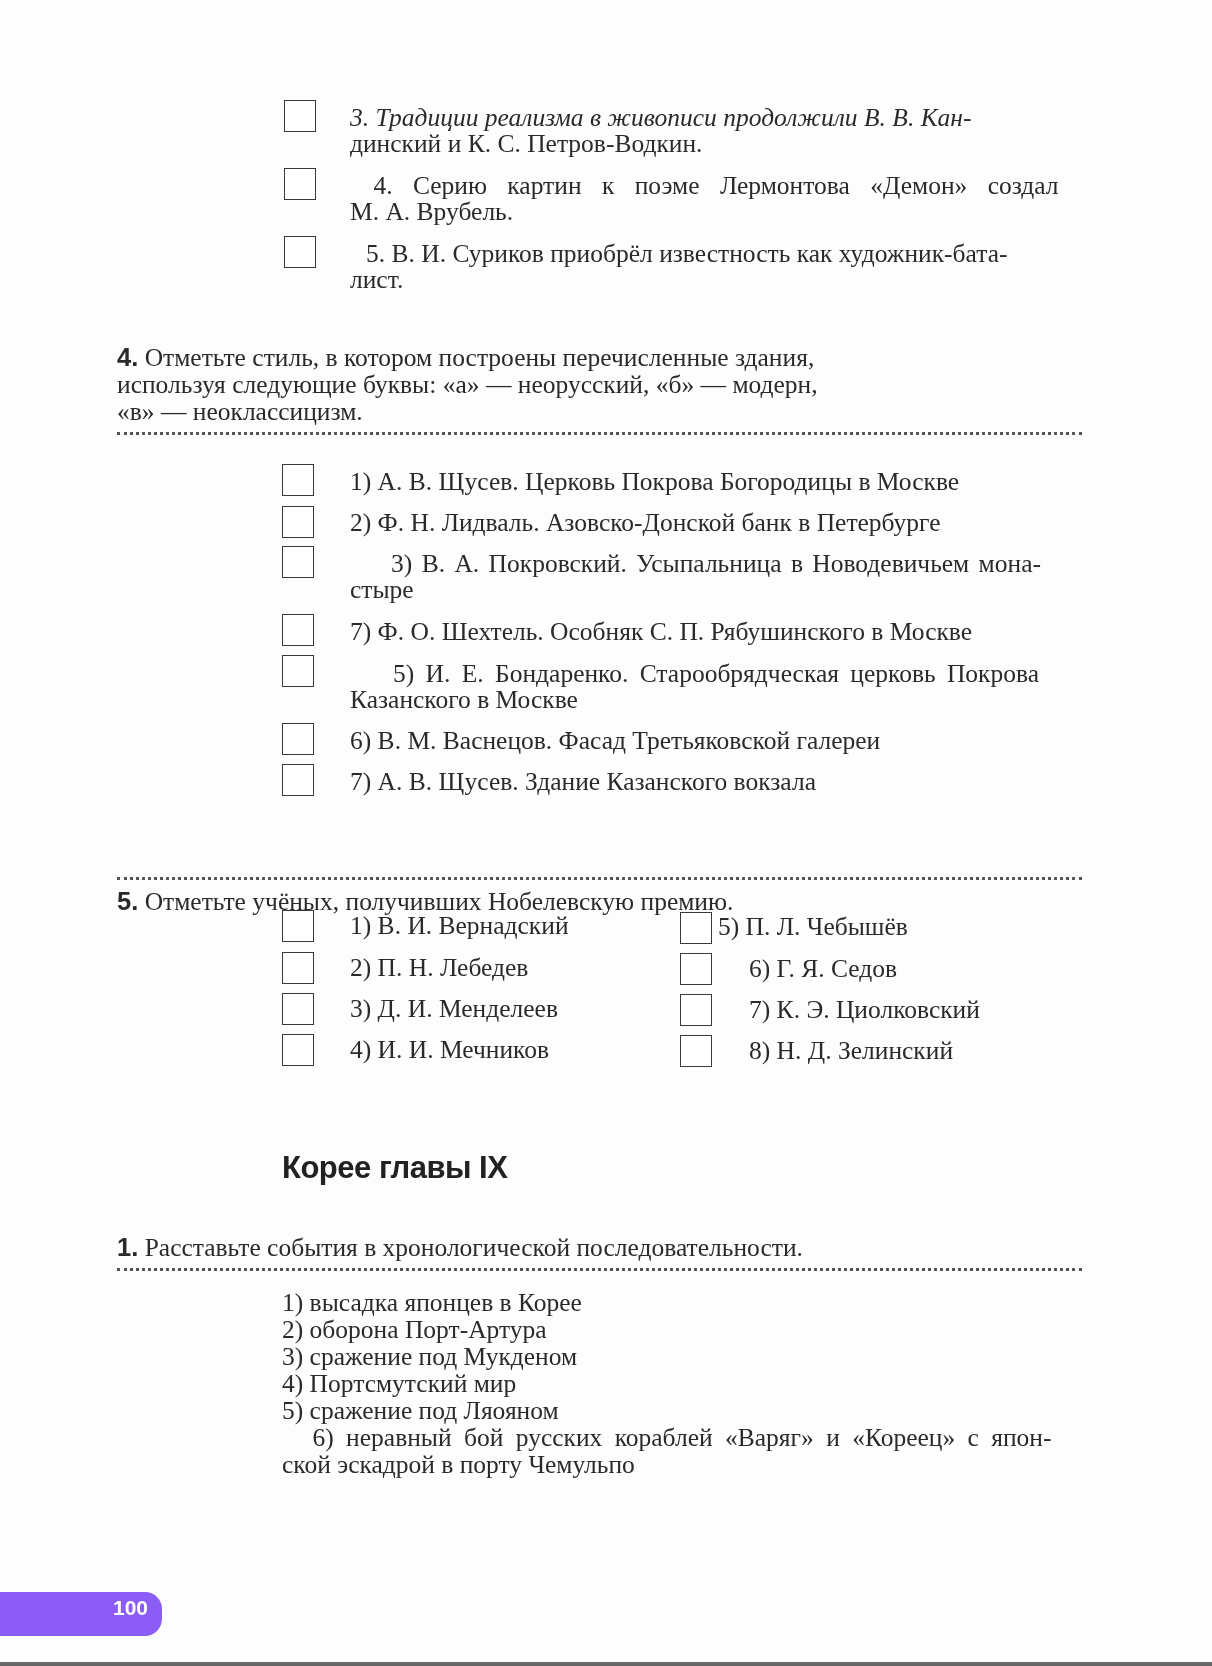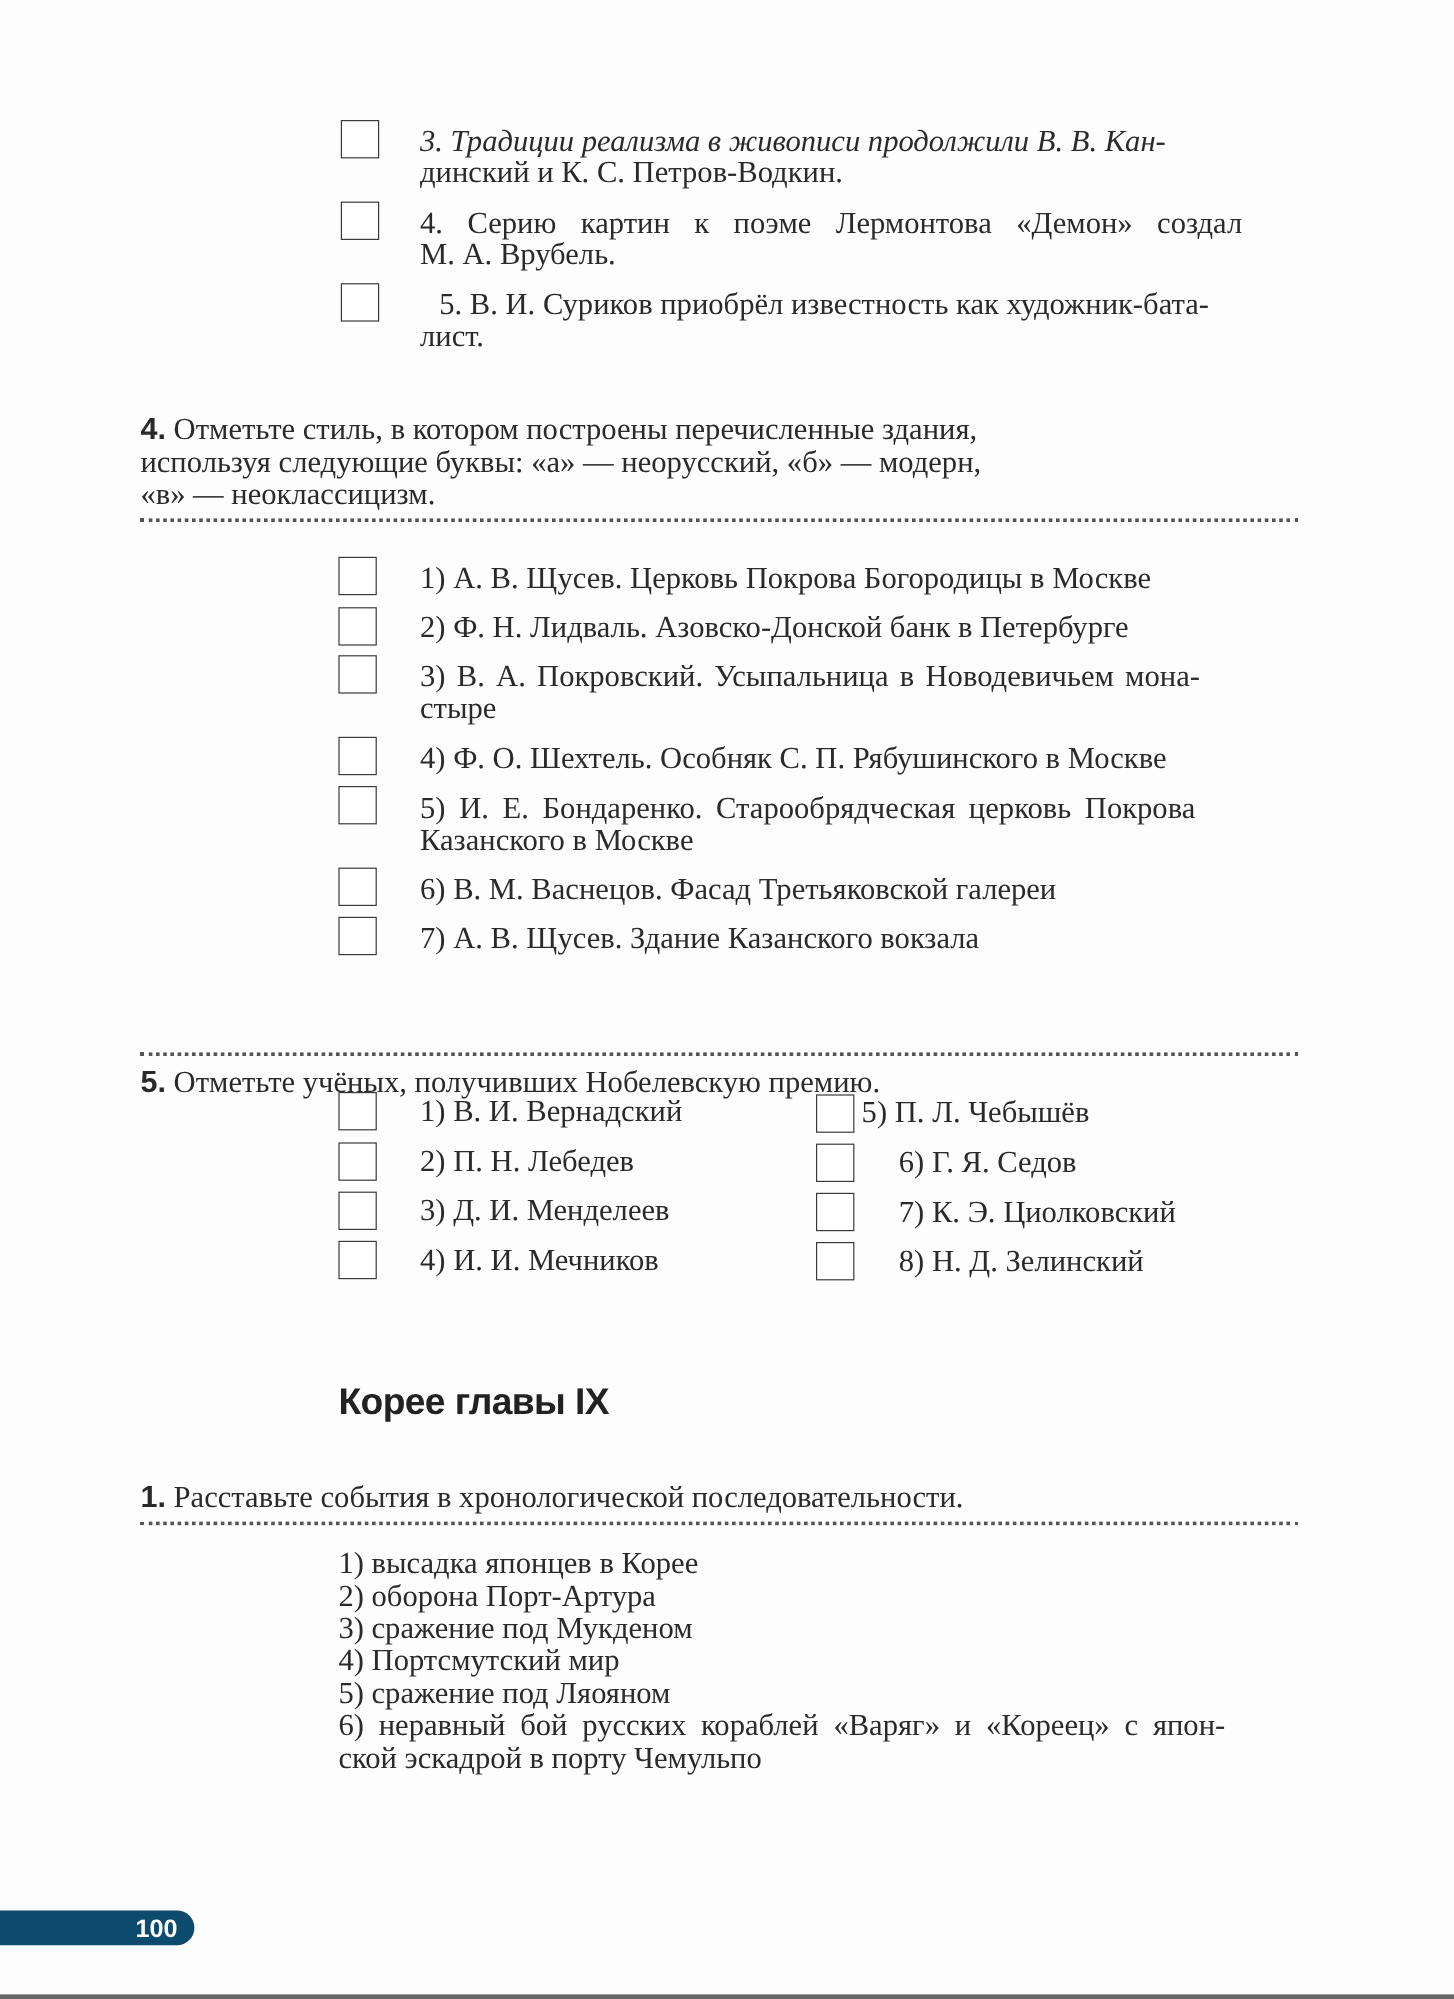--- a/index.html
+++ b/index.html
@@ -1,25 +1,25 @@
 <!DOCTYPE html>
 <html><head>
 <meta charset="utf-8">
 <style>
   html, body { margin: 0; padding: 0; background: #fdfdfd; }
   body { width: 1212px; height: 1666px; position: relative; overflow: hidden;
          font-family: "Liberation Serif", serif; color: #2a2a2a; }
-  .abs { position: absolute; }
+  .abs { position: absolute; text-align: center; }
   .line { font-size: 25.5px; line-height: 27px; white-space: nowrap; }
   .just { white-space: normal; text-align: justify; text-align-last: auto; }
   .cb { position: absolute; width: 32px; height: 32px; border: 1.6px solid #3a3a3a; background: #fff; box-sizing: border-box; }
   .qnum { font-family: "Liberation Sans", sans-serif; font-weight: bold; }
   .dots { position: absolute; height: 0; border-top: 3px dotted #555; }
   .chapter { font-family: "Liberation Sans", sans-serif; font-weight: bold; font-size: 31px; letter-spacing: -0.5px; color: #222; }
-  .pagebar { position: absolute; left: 0; top: 1592px; width: 162px; height: 29px; background: #0c4a6e; border-radius: 0 17px 17px 0; }
+  .pagebar { position: absolute; left: 0; top: 1592px; width: 162px; height: 44px; background: #8b5cf6; border-radius: 0 17px 17px 0; }
   .pagenum { position: absolute; right: 14px; top: 4px; color: #fff; font-family: "Liberation Sans", sans-serif; font-weight: bold; font-size: 21px; }
   .bottom-rule { position: absolute; left: 0; top: 1662px; width: 1212px; height: 4px; background: #666; }
 </style>
 </head>
 <body>
 
 <div>
   <div class="cb" style="left:284px;top:100px;"></div>
   <div class="abs line just" style="left:350px;top:104px;width:732px;font-style:italic;">3. Традиции реализма в живописи продолжили В. В. Кан-</div>
   <div class="abs line" style="left:350px;top:130px;">динский и К. С. Петров-Водкин.</div>
@@ -49,21 +49,21 @@
     <div class="cb" style="left:282px;top:506px;"></div>
     <div class="abs line" style="left:350px;top:509px;">2) Ф. Н. Лидваль. Азовско-Донской банк в Петербурге</div>
   </div>
   <div>
     <div class="cb" style="left:282px;top:546px;"></div>
     <div class="abs line" style="left:350px;top:550px;width:732px;word-spacing:3px;">3) В. А. Покровский. Усыпальница в Новодевичьем мона-</div>
     <div class="abs line" style="left:350px;top:576px;">стыре</div>
   </div>
   <div>
     <div class="cb" style="left:282px;top:614px;"></div>
-    <div class="abs line" style="left:350px;top:618px;">4) Ф. О. Шехтель. Особняк С. П. Рябушинского в Москве</div>
+    <div class="abs line" style="left:350px;top:618px;">7) Ф. О. Шехтель. Особняк С. П. Рябушинского в Москве</div>
   </div>
   <div>
     <div class="cb" style="left:282px;top:655px;"></div>
     <div class="abs line" style="left:350px;top:660px;width:732px;word-spacing:5px;">5) И. Е. Бондаренко. Старообрядческая церковь Покрова</div>
     <div class="abs line" style="left:350px;top:686px;">Казанского в Москве</div>
   </div>
   <div>
     <div class="cb" style="left:282px;top:723px;"></div>
     <div class="abs line" style="left:350px;top:727px;">6) В. М. Васнецов. Фасад Третьяковской галереи</div>
   </div>

